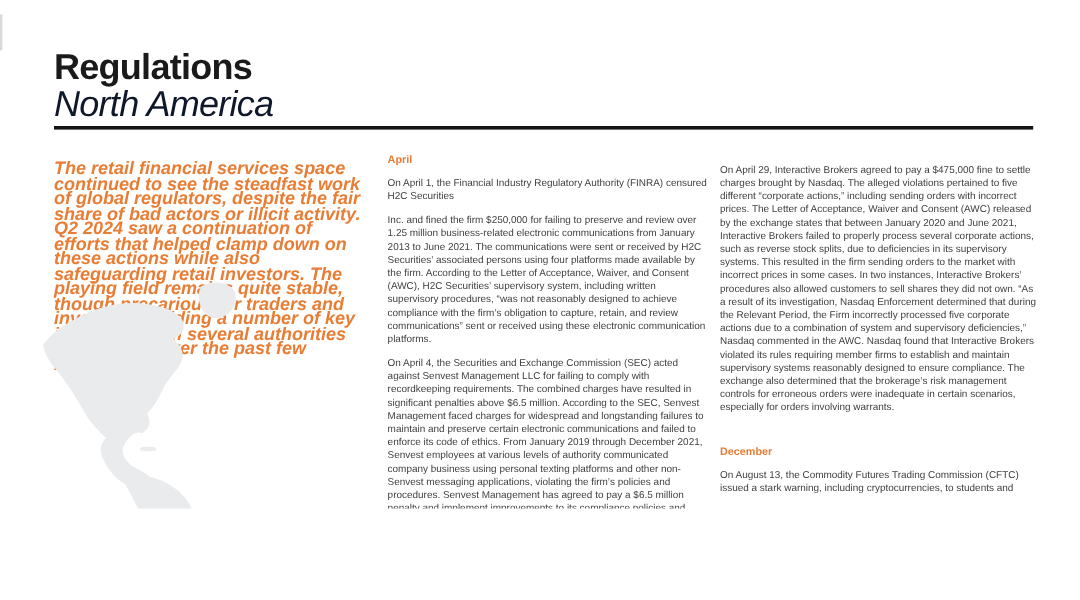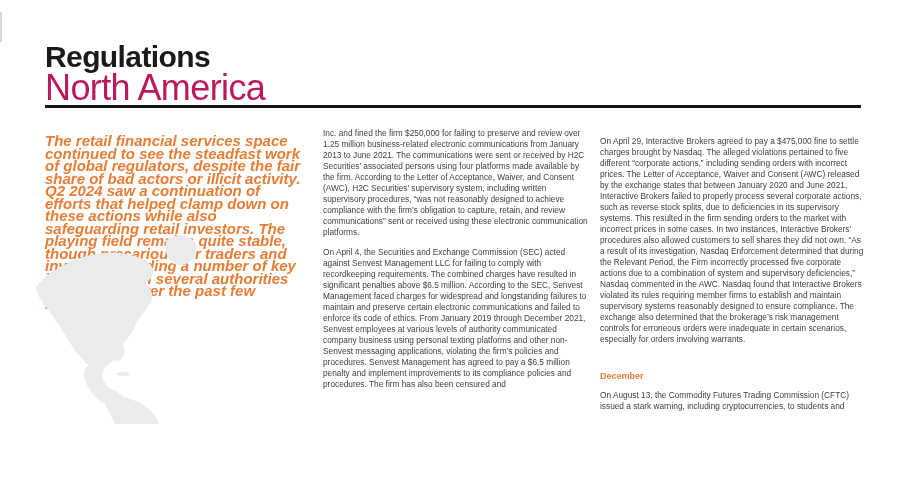--- a/index.html
+++ b/index.html
@@ -5,21 +5,21 @@
   * { margin:0; padding:0; box-sizing:border-box; }
   html,body { background:#ffffff; }
   .page {
     position:relative; width:900px; height:424px; background:#ffffff;
     font-family:"Liberation Sans", sans-serif; overflow:hidden;
   }
   .edge-tick { position:absolute; left:0; top:12px; width:2px; height:30px; background:#d9d9d9; }
 
   .header { position:absolute; left:45px; top:41px; }
   .title-main { display:block; font-size:30px; font-weight:bold; color:#1a1a1a; line-height:31px; letter-spacing:-0.6px; }
-  .title-sub  { display:block; font-size:36px; font-weight:normal; color:#be185d; line-height:31px; letter-spacing:-0.6px; }
+  .title-sub  { display:block; font-size:30px; font-weight:normal; color:#0f172a; line-height:31px; letter-spacing:-0.6px;font-style:italic; }
   .rule { position:absolute; left:45px; top:105px; width:816px; height:2.5px; background:#141414; }
 
   .intro {
     position:absolute; left:45px; top:135px; width:260px;
     font-size:15px; font-weight:bold; color:#e87d35; line-height:12.5px;font-style:italic;
   }
 
   .map { position:absolute; left:24px; top:232px; }
 
   .col { position:absolute; font-size:8.3px; line-height:11px; color:#414141; }
@@ -80,20 +80,22 @@
                  C56 142 58 136 62 132
                  C56 126 48 118 44 110
                  C38 100 32 90 26 82
                  C20 74 12 66 10 55 Z"></path>
         <ellipse cx="97" cy="141" rx="7" ry="2"></ellipse>
       </g>
     </svg>
   </div>
 
   <div class="col col-mid">
+    <h3 class="section-heading">April</h3>
+    <p>On April 1, the Financial Industry Regulatory Authority (FINRA) censured H2C Securities</p>
     <p>Inc. and fined the firm $250,000 for failing to preserve and review over 1.25 million business-related electronic communications from January 2013 to June 2021. The communications were sent or received by H2C Securities’ associated persons using four platforms made available by the firm. According to the Letter of Acceptance, Waiver, and Consent (AWC), H2C Securities’ supervisory system, including written supervisory procedures, “was not reasonably designed to achieve compliance with the firm’s obligation to capture, retain, and review communications” sent or received using these electronic communication platforms.</p>
     <p>On April 4, the Securities and Exchange Commission (SEC) acted against Senvest Management LLC for failing to comply with recordkeeping requirements. The combined charges have resulted in significant penalties above $6.5 million. According to the SEC, Senvest Management faced charges for widespread and longstanding failures to maintain and preserve certain electronic communications and failed to enforce its code of ethics. From January 2019 through December 2021, Senvest employees at various levels of authority communicated company business using personal texting platforms and other non-Senvest messaging applications, violating the firm’s policies and procedures. Senvest Management has agreed to pay a $6.5 million penalty and implement improvements to its compliance policies and procedures. The firm has also been censured and</p>
   </div>
 
   <div class="col col-right">
     <p>On April 29, Interactive Brokers agreed to pay a $475,000 fine to settle charges brought by Nasdaq. The alleged violations pertained to five different “corporate actions,” including sending orders with incorrect prices. The Letter of Acceptance, Waiver and Consent (AWC) released by the exchange states that between January 2020 and June 2021, Interactive Brokers failed to properly process several corporate actions, such as reverse stock splits, due to deficiencies in its supervisory systems. This resulted in the firm sending orders to the market with incorrect prices in some cases. In two instances, Interactive Brokers’ procedures also allowed customers to sell shares they did not own. “As a result of its investigation, Nasdaq Enforcement determined that during the Relevant Period, the Firm incorrectly processed five corporate actions due to a combination of system and supervisory deficiencies,” Nasdaq commented in the AWC. Nasdaq found that Interactive Brokers violated its rules requiring member firms to establish and maintain supervisory systems reasonably designed to ensure compliance. The exchange also determined that the brokerage’s risk management controls for erroneous orders were inadequate in certain scenarios, especially for orders involving warrants.</p>
     <h3 class="section-heading heading-may">December</h3>
     <p>On August 13, the Commodity Futures Trading Commission (CFTC) issued a stark warning, including cryptocurrencies, to students and</p>
   </div>
 

